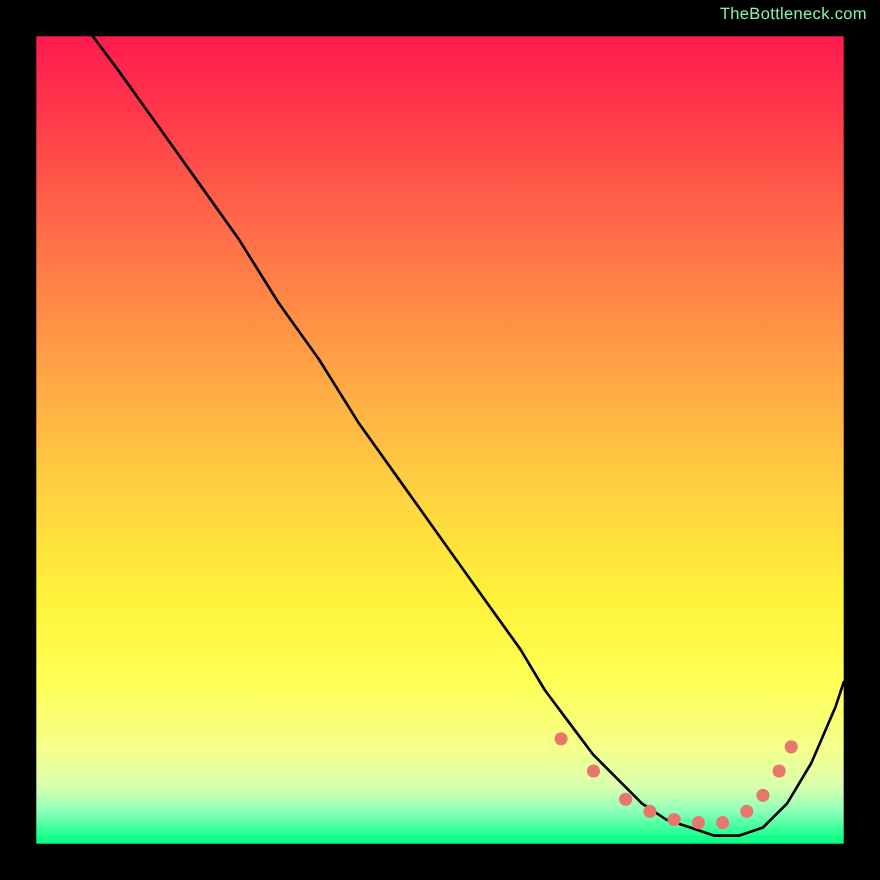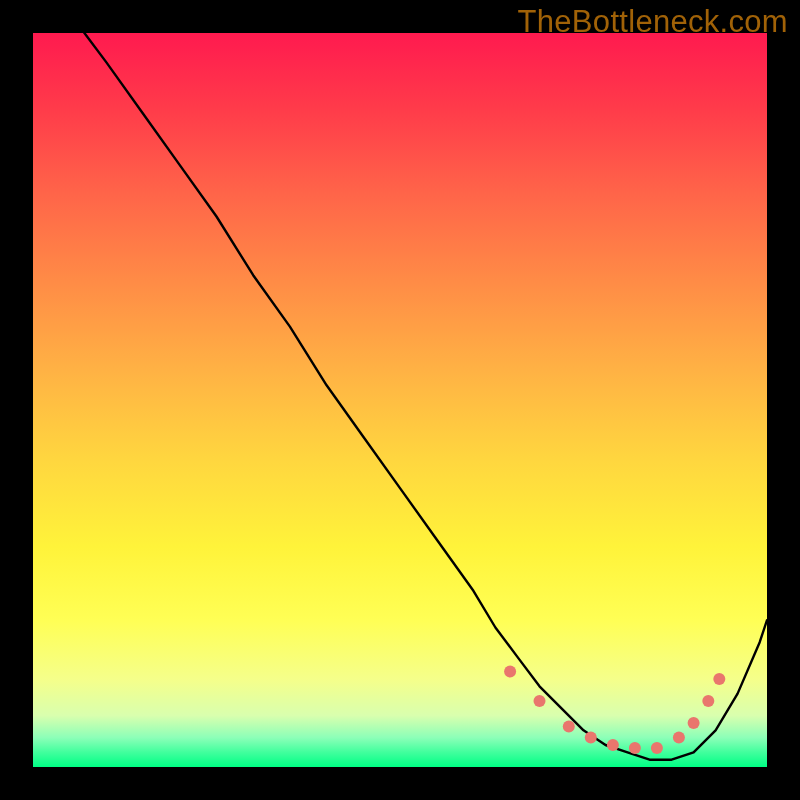--- a/index.html
+++ b/index.html
@@ -14,23 +14,23 @@
   .frame {
     position: relative;
     width: 800px;
     height: 800px;
     background: #000;
   }
   .watermark {
     position: absolute;
     top: 4px;
     right: 12px;
-    font-size: 31px;
+    font-size: 15px;
     font-weight: 500;
-    color: #a16207;
+    color: #86efac;
     letter-spacing: 0.3px;
     z-index: 20;
   }
   
   .plot {
     position: absolute;
     left: 33px;
     top: 33px;
     width: 734px;
     height: 734px;

